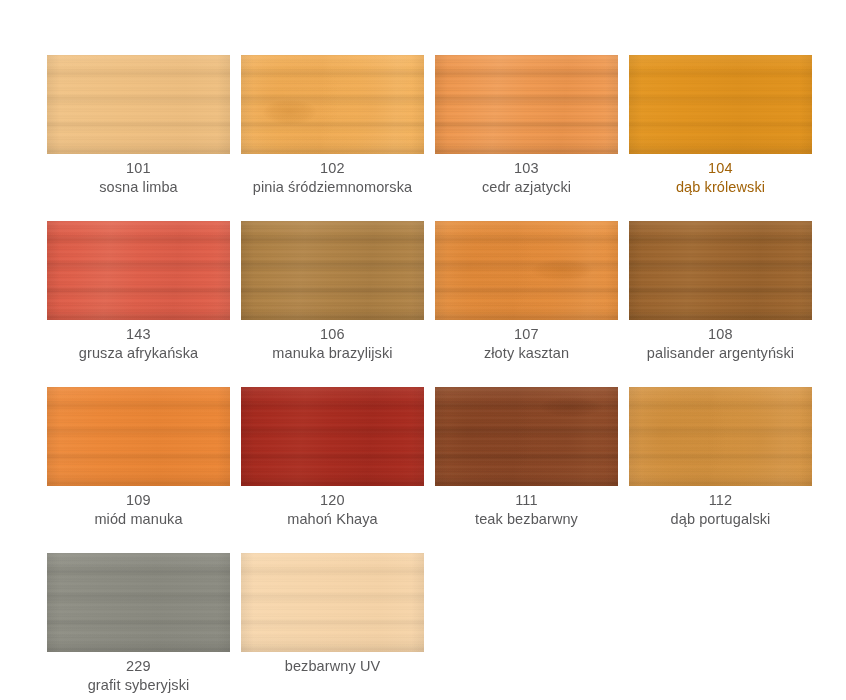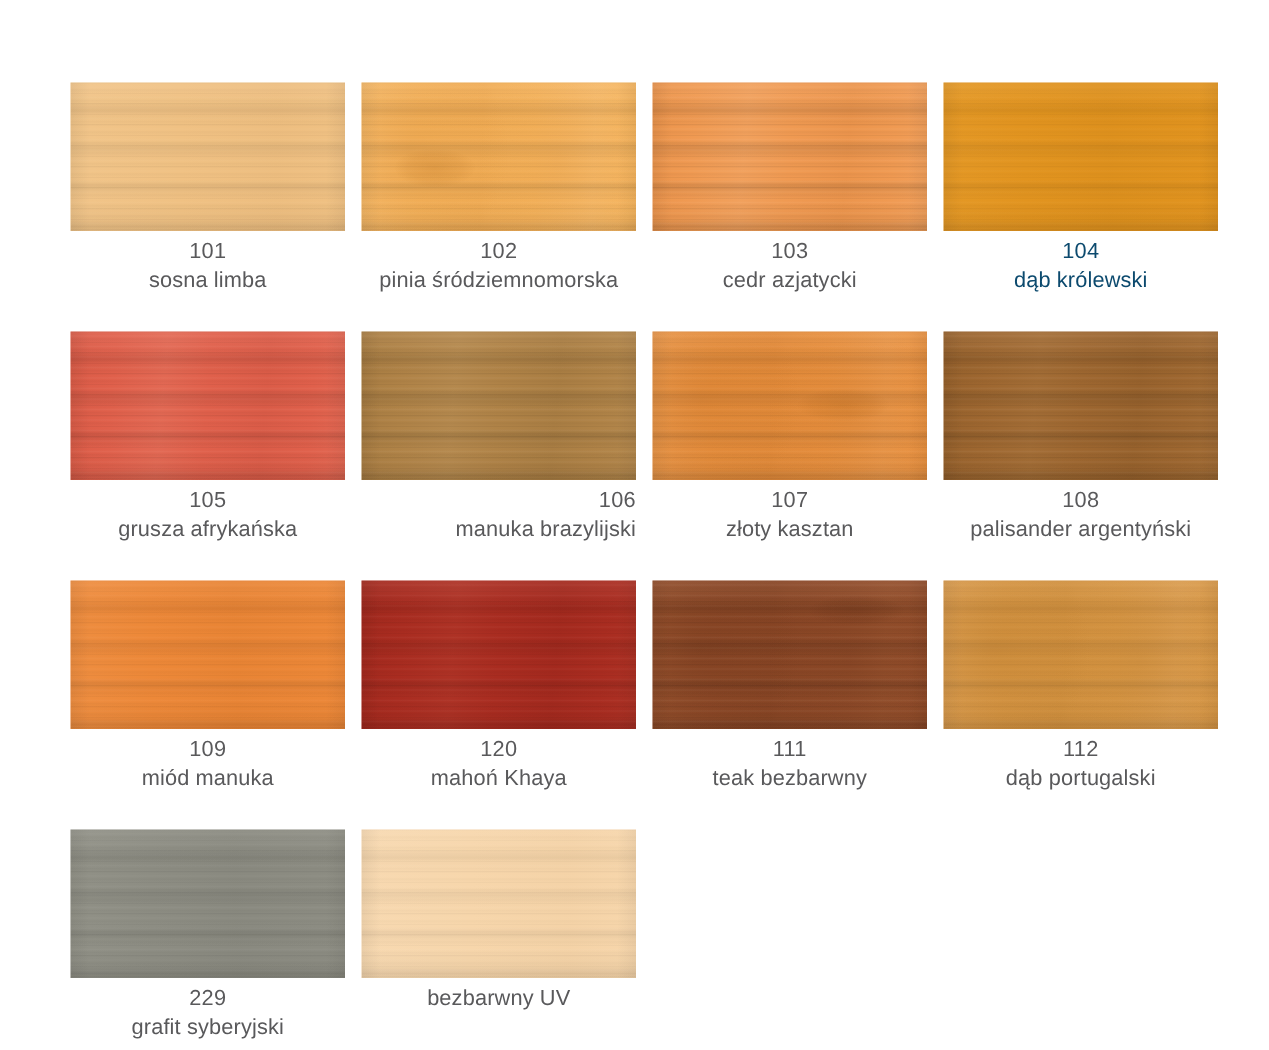--- a/index.html
+++ b/index.html
@@ -188,45 +188,45 @@
           <span class="label-name">cedr azjatycki</span>
         </div>
       </div>
       <div class="cell">
         <div class="swatch" style="background-color: rgb(226, 148, 31);">
           <div class="grain-figure" style="background-image: linear-gradient(88deg, rgba(240, 174, 69, 0.17) 0%, rgba(0, 0, 0, 0) 30%, rgba(195, 122, 16, 0.14) 60%, rgba(0, 0, 0, 0) 100%);"></div>
           <div class="grain-broad" style="opacity: 0.5;"></div>
           <div class="grain-fine" style="opacity: 0.475;"></div>
           <div class="grain-shade"></div>
         </div>
-        <div class="labels" style="color: #0c4a6e; text-align: center;">
+        <div class="labels" style="color: #a16207; text-align: center;">
           <span class="label-code">104</span>
           <span class="label-name">dąb królewski</span>
         </div>
       </div>
       <div class="cell">
         <div class="swatch" style="background-color: rgb(224, 96, 75);">
           <div class="grain-figure" style="background-image: linear-gradient(95deg, rgba(196, 74, 56, 0.2) 0%, rgba(0, 0, 0, 0) 16%, rgba(236, 138, 116, 0.2) 34%, rgba(0, 0, 0, 0) 50%, rgba(196, 74, 56, 0.18) 70%, rgba(0, 0, 0, 0) 86%, rgba(236, 138, 116, 0.17) 100%);"></div>
           <div class="grain-broad" style="opacity: 0.8;"></div>
           <div class="grain-fine" style="opacity: 0.76;"></div>
           <div class="grain-shade"></div>
         </div>
         <div class="labels" style="color: rgb(89, 89, 91);">
-          <span class="label-code">105</span>
+          <span class="label-code">143</span>
           <span class="label-name">grusza afrykańska</span>
         </div>
       </div>
       <div class="cell">
         <div class="swatch" style="background-color: rgb(176, 131, 71);">
           <div class="grain-figure" style="background-image: linear-gradient(95deg, rgba(143, 103, 50, 0.2) 0%, rgba(0, 0, 0, 0) 16%, rgba(199, 159, 104, 0.2) 34%, rgba(0, 0, 0, 0) 50%, rgba(143, 103, 50, 0.18) 70%, rgba(0, 0, 0, 0) 86%, rgba(199, 159, 104, 0.17) 100%);"></div>
           <div class="grain-broad" style="opacity: 0.85;"></div>
           <div class="grain-fine" style="opacity: 0.8075;"></div>
           <div class="grain-shade"></div>
         </div>
-        <div class="labels" style="color: rgb(89, 89, 91); text-align: right;">
+        <div class="labels" style="color: rgb(89, 89, 91);">
           <span class="label-code">106</span>
           <span class="label-name">manuka brazylijski</span>
         </div>
       </div>
       <div class="cell">
         <div class="swatch" style="background-color: rgb(232, 144, 63);">
           <div class="grain-figure" style="background-image: radial-gradient(58% 120% at 18% 46%, rgba(200, 114, 35, 0.333) 0%, rgba(0, 0, 0, 0) 62%), radial-gradient(44% 100% at 72% 54%, rgba(200, 114, 35, 0.25) 0%, rgba(0, 0, 0, 0) 68%), linear-gradient(92deg, rgba(242, 176, 112, 0.25) 0%, rgba(0, 0, 0, 0) 22%, rgba(200, 114, 35, 0.2) 44%, rgba(0, 0, 0, 0) 63%, rgba(242, 176, 112, 0.227) 84%, rgba(0, 0, 0, 0) 100%);"></div>
           <div class="knot" style="left: 96px; top: 38px; width: 62px; height: 22px; background: radial-gradient(rgba(192, 111, 32, 0.667) 0%, rgba(192, 111, 32, 0.333) 48%, rgba(0, 0, 0, 0) 72%);"></div>
           <div class="grain-broad" style="opacity: 0.75;"></div>
           <div class="grain-fine" style="opacity: 0.7125;"></div>

